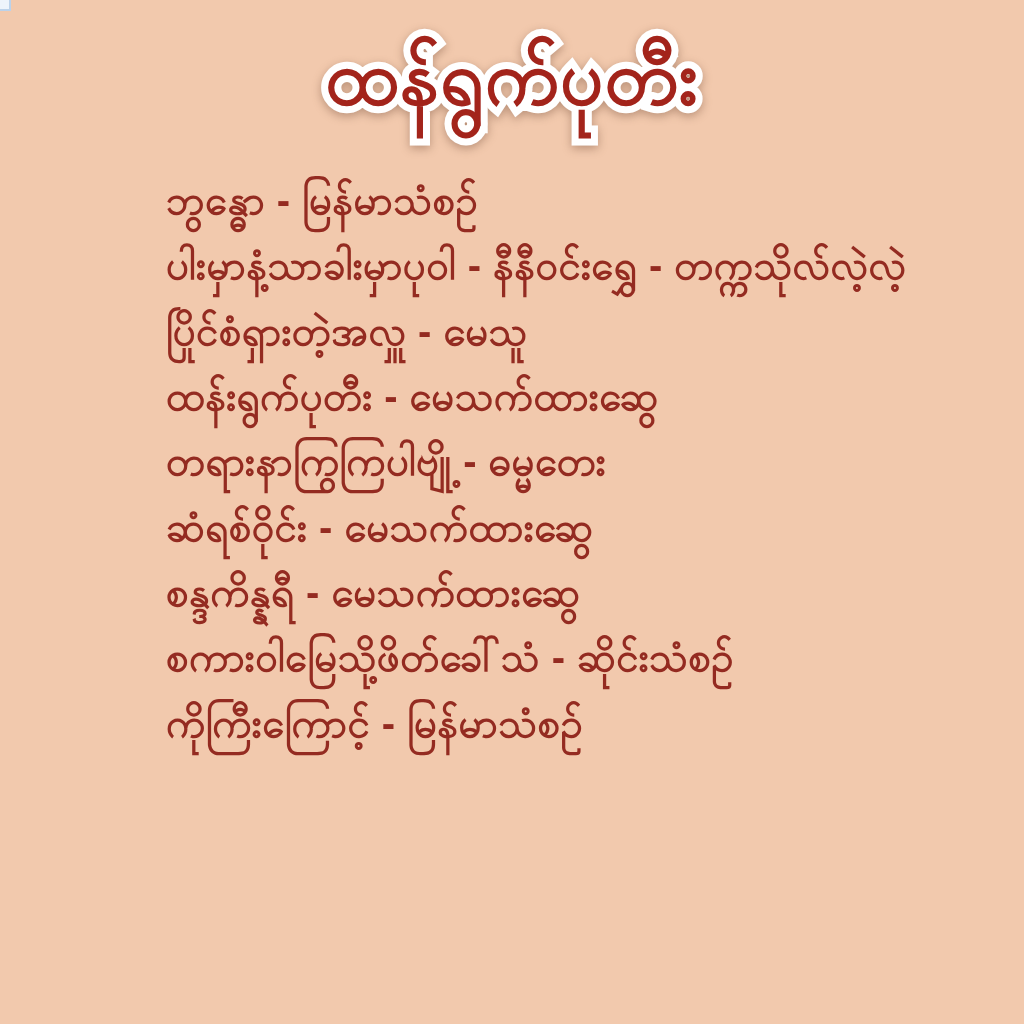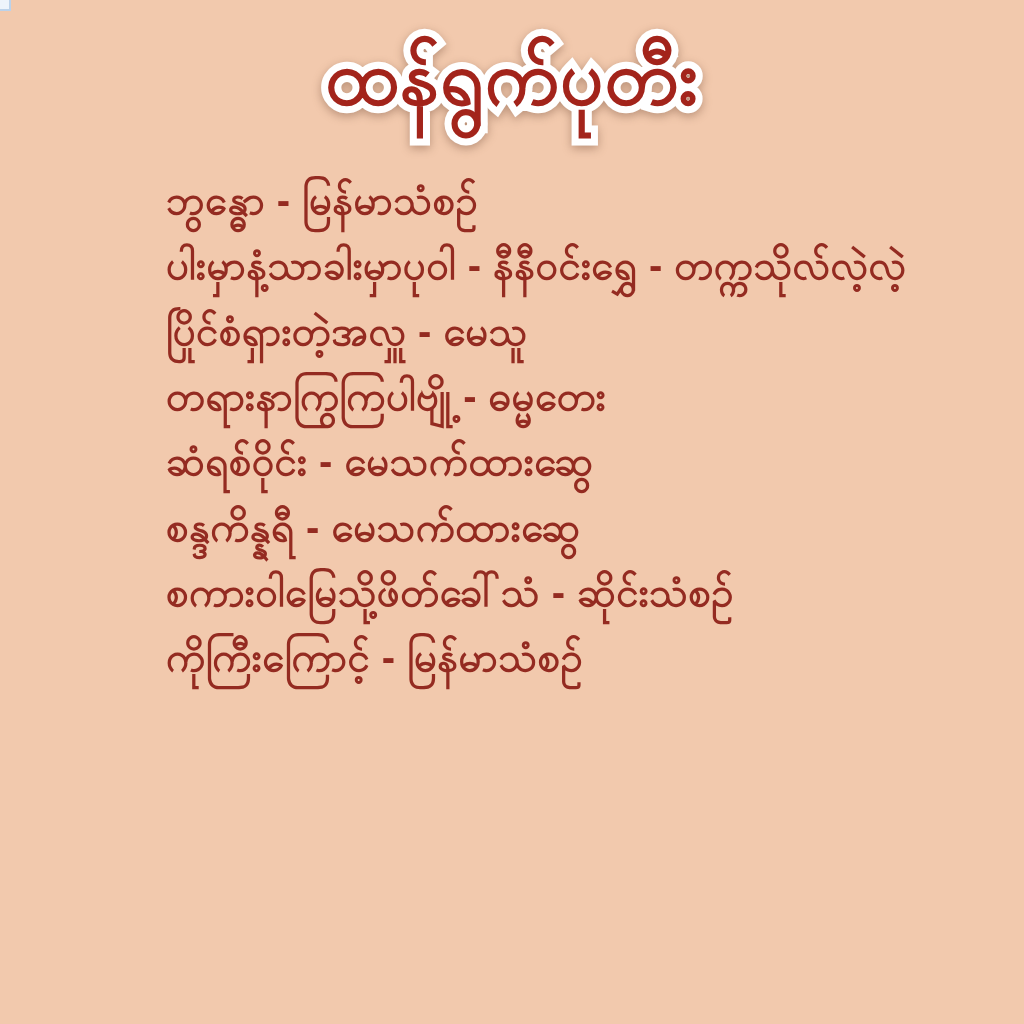--- a/index.html
+++ b/index.html
@@ -89,20 +89,23 @@
     <div class="playlist-line">
       <span>ဘွန္ဓော  - မြန်မာသံစဉ်</span>
     </div>
     <div class="playlist-line">
       <span>ပါးမှာနံ့သာခါးမှာပုဝါ - နီနီဝင်းရွှေ - တက္ကသိုလ်လဲ့လဲ့</span>
     </div>
     <div class="playlist-line">
       <span>ပြိုင်စံရှားတဲ့အလှူ -  မေသူ</span>
     </div>
     <div class="playlist-line">
+      <span>ထန်းရွက်ပုတီး - မေသက်ထားဆွေ</span>
+    </div>
+    <div class="playlist-line">
       <span>တရားနာကြွကြပါဗျို့ - ဓမ္မတေး</span>
     </div>
     <div class="playlist-line">
       <span>ဆံရစ်ဝိုင်း - မေသက်ထားဆွေ</span>
     </div>
     <div class="playlist-line">
       <span>စန္ဒကိန္နရီ - မေသက်ထားဆွေ</span>
     </div>
     <div class="playlist-line">
       <span>စကားဝါမြေသို့ဖိတ်ခေါ်သံ - ဆိုင်းသံစဉ်</span>

